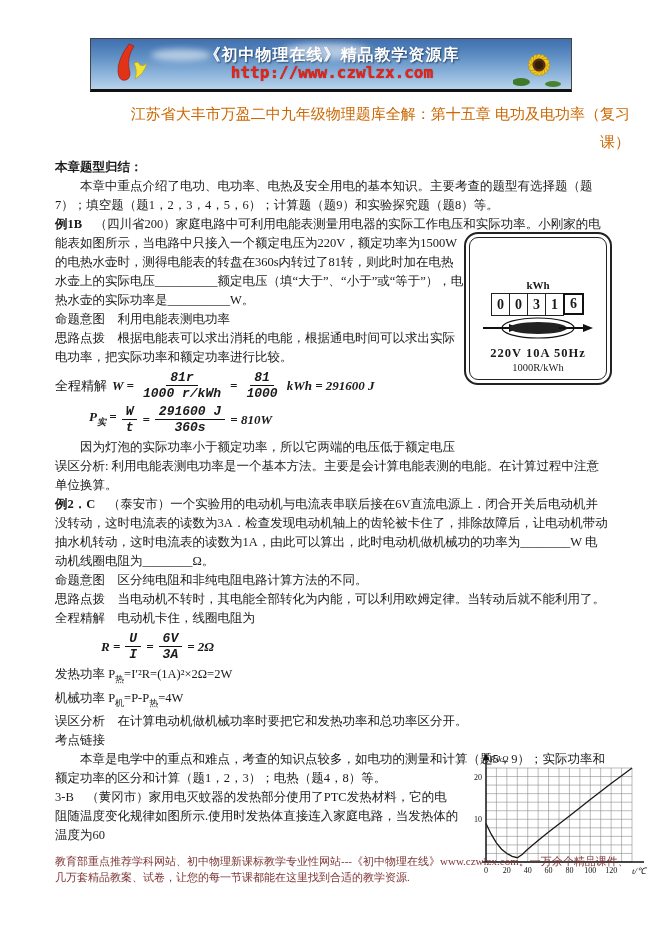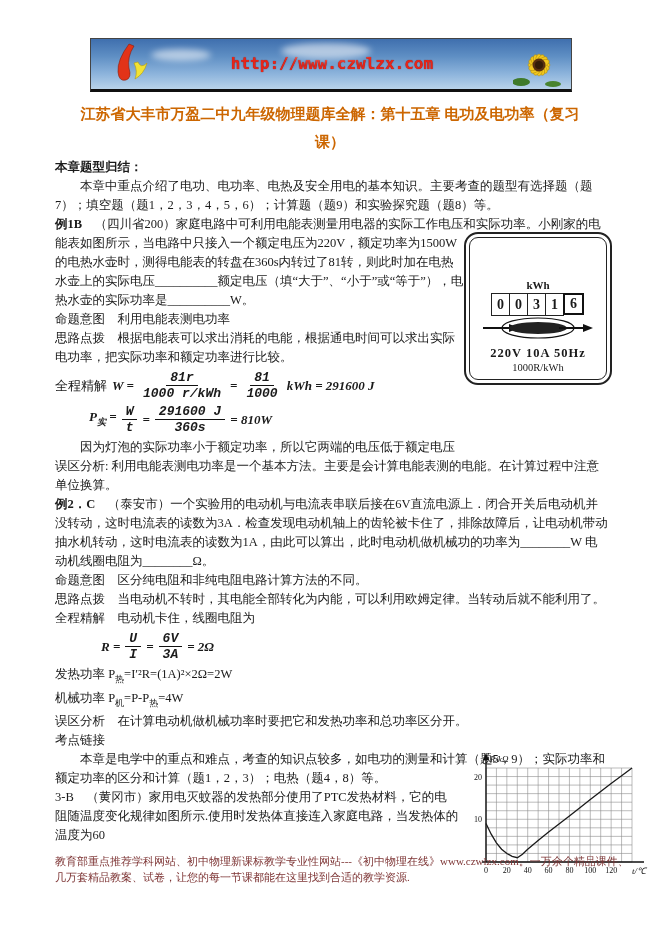--- a/index.html
+++ b/index.html
@@ -16,22 +16,22 @@
   .c2{width:60px;height:12px;left:60px;top:10px;}
   .banner-logo{margin-left:14px;flex:0 0 auto;}
   .banner-mid{flex:1;text-align:center;line-height:1.15;}
   .banner-site{font-family:"Liberation Sans",sans-serif;font-weight:bold;font-size:16px;
     color:#ffffff;letter-spacing:1px;text-shadow:1px 1px 2px #1e3a5f;}
   .banner-url{font-family:"DejaVu Sans Mono",monospace;font-weight:bold;font-size:16px;
     color:#e6251a;text-shadow:0 0 1px #7a1008;}
   .sunflower{margin-right:10px;flex:0 0 auto;}
 
   
-  .doc-title{margin:24px auto 0;width:600px;text-align:center;color:#cc6600;
-    font-family:"Liberation Sans",sans-serif;font-weight:bold;font-size:15px;line-height:28px;}
+  .doc-title{margin:24px auto 0;width:600px;text-align:right;color:#cc6600;
+    font-family:"Liberation Sans",sans-serif;font-weight:normal;font-size:15px;line-height:28px;}
 
   
   .content{position:absolute;left:55px;top:158px;width:553px;font-size:12.5px;line-height:19px;}
   .content p{margin:0;}
   b.hd{font-weight:bold;}
   .indent{text-indent:2em;}
   .lbl{font-weight:bold;}
   .cols{display:flex;}
   .colL{width:410px;}
   .gap6{margin-top:6px;}
@@ -72,20 +72,21 @@
 <div class="page">
 
   <div class="banner">
     <div class="cloud c1"></div>
     <div class="cloud c2"></div>
     <svg class="banner-logo" width="46" height="42" viewBox="0 0 46 42">
       <path d="M24 1 Q12 17 13 29 Q14 39 21 37 Q27 35 24 25 Q22 14 29 3 Z" fill="#e23318" stroke="#8a1d0c" stroke-width="0.6"></path>
       <path d="M29 20 Q33 28 30 36 Q39 31 42 20 Q36 26 33 19 Z" fill="#f2e233" stroke="#b09a10" stroke-width="0.6"></path>
     </svg>
     <div class="banner-mid">
+      <div class="banner-site">《初中物理在线》精品教学资源库</div>
       <div class="banner-url">http://www.czwlzx.com</div>
     </div>
     <svg class="sunflower" width="48" height="46" viewBox="0 0 48 46">
       <g transform="translate(26,24)">
         <g fill="#f3c81e" stroke="#a8860a" stroke-width="0.5">
           <ellipse rx="11" ry="4"></ellipse>
             <ellipse rx="11" ry="4" transform="rotate(22.5)"></ellipse>
           <ellipse rx="11" ry="4" transform="rotate(45)"></ellipse>
             <ellipse rx="11" ry="4" transform="rotate(67.5)"></ellipse>
           <ellipse rx="11" ry="4" transform="rotate(90)"></ellipse>

